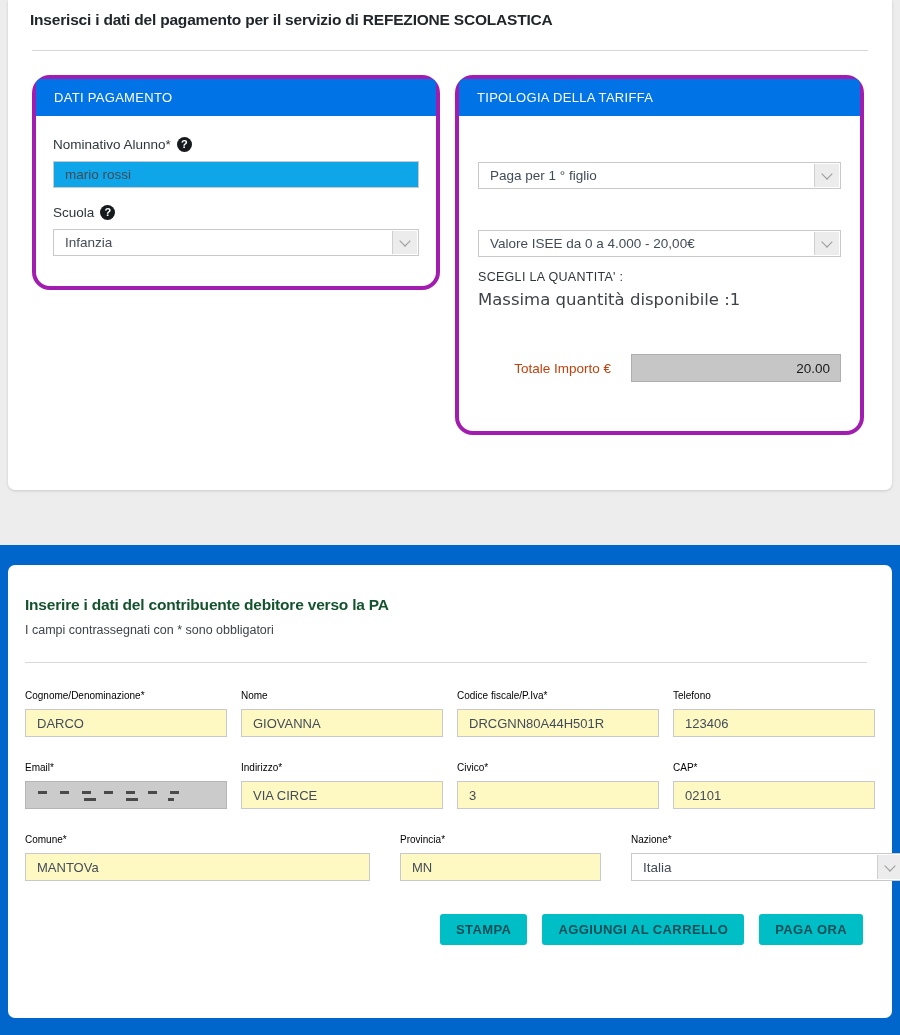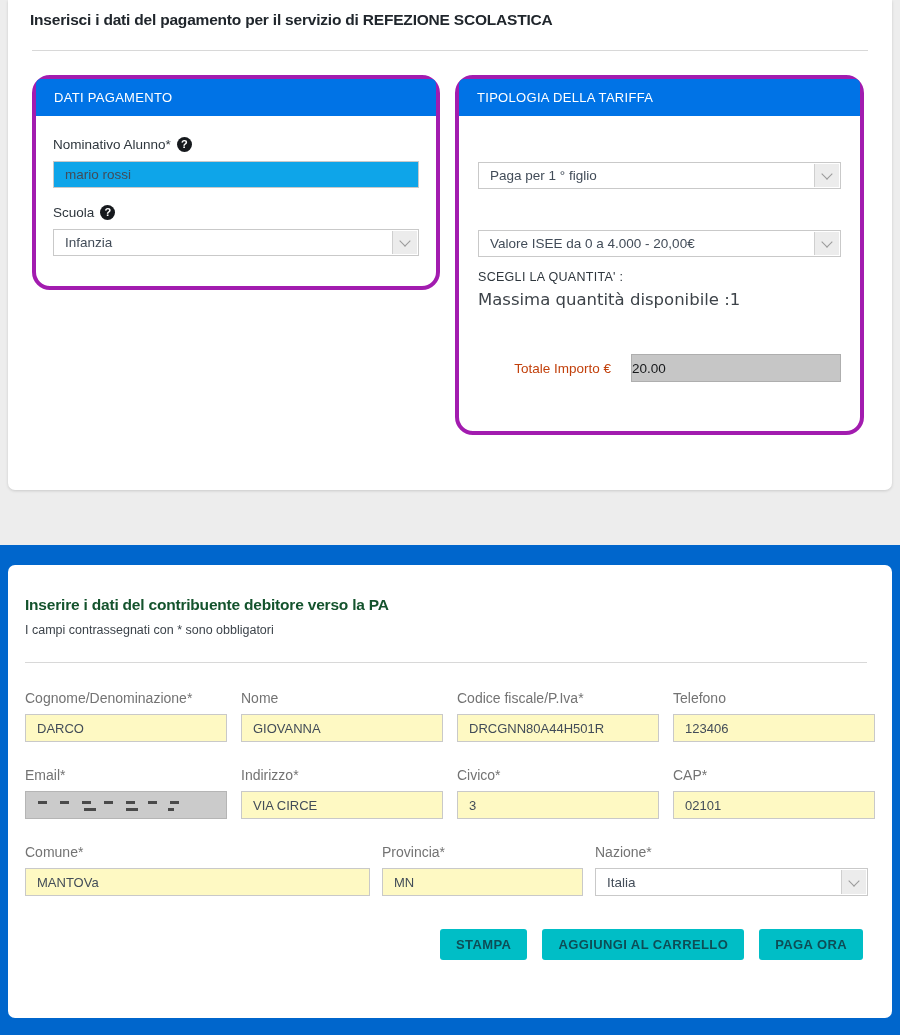--- a/index.html
+++ b/index.html
@@ -156,21 +156,21 @@
     font-size: 13.5px;
     color: #c2410c;
   }
   .total-box {
     width: 210px;
     height: 28px;
     background: #c6c6c6;
     border: 1px solid #aeaeae;
     font-size: 13.5px;
     color: #17191b;
-    text-align: left;
+    text-align: right;
     padding: 0 10px 0 0;
     font-family: "Liberation Sans", sans-serif;
   }
 
   
   .blue-section {
     margin-top: 55px;
     width: 900px;
     height: 490px;
     background: #0066cc;
@@ -204,27 +204,27 @@
     margin-top: 27px;
     display: grid;
     grid-template-columns: repeat(4, 1fr);
     column-gap: 14px;
     row-gap: 0;
   }
   .form-grid-3 {
     margin-top: 0;
     display: grid;
     grid-template-columns: 345px 201px 273px;
-    column-gap: 12px;
+    column-gap: 30px;
   }
   .form-field { margin-bottom: 25px; }
   .form-field .flabel {
     display: block;
-    font-size: 14px;
-    color: #737373;
+    font-size: 10px;
+    color: #000000;
     margin-bottom: 8px;
   }
   .form-input {
     display: block;
     width: 100%;
     height: 28px;
     border: 1px solid #c9c9c9;
     background: #fef9c3;
     font-family: "Liberation Sans", sans-serif;
     font-size: 13px;

